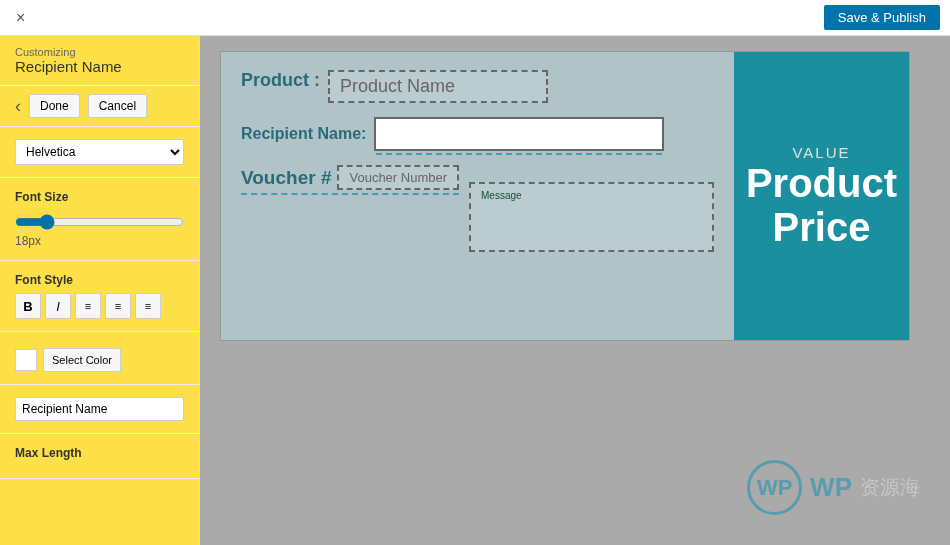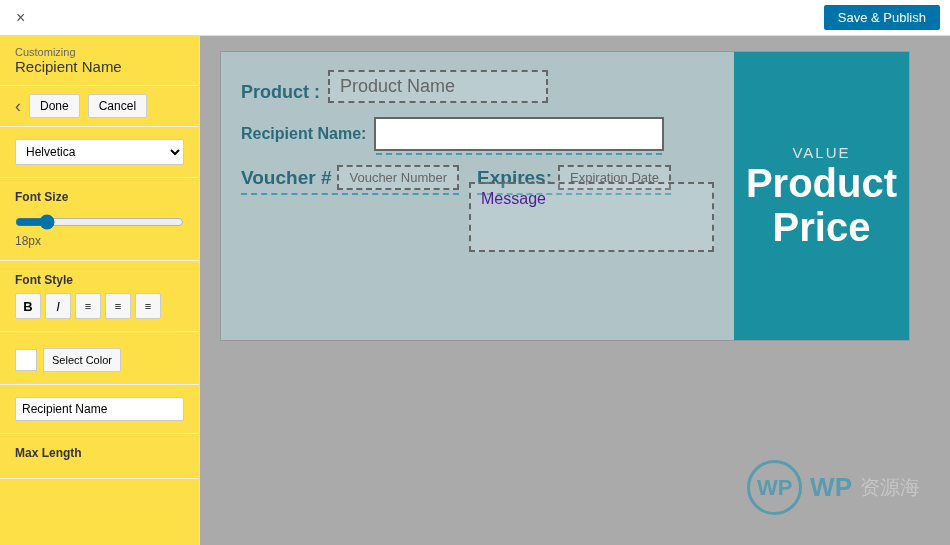--- a/index.html
+++ b/index.html
@@ -117,21 +117,21 @@
     }
 
     .voucher-right .value-label {
       font-size: 15px; color: #e0e0e0; letter-spacing: 2px; font-weight: 400;
     }
     .voucher-right .product-price {
       font-size: 40px; font-weight: 700; color: #fff; text-align: center; line-height: 1.1;
     }
 
     
-    .product-row { display: flex; align-items: flex-end; margin-bottom: 14px; gap: 8px; }
+    .product-row { display: flex; align-items: flex-start; margin-bottom: 14px; gap: 8px; }
     .product-label { font-size: 18px; font-weight: 700; color: #2a6a7a; }
     .product-name-box {
       border: 2px dashed #666; padding: 4px 10px;
       font-size: 18px; color: #666; min-width: 220px; background: rgba(255,255,255,0.15);
     }
 
     
     .recipient-row { display: flex; align-items: center; margin-bottom: 14px; gap: 8px; }
     .recipient-label { font-size: 16px; font-weight: 700; color: #2a6a7a; white-space: nowrap; }
     .recipient-input-box {
@@ -156,21 +156,21 @@
     }
     .dashed-underline { border-bottom: 2px dashed #4a9ab0; margin-top: 3px; }
 
     
     .message-box {
       border: 2px dashed #666;
       margin-top: 10px;
       width: 245px;
       height: 70px;
       padding: 6px 10px;
-      font-size: 16px; color: #4c1d95;
+      font-size: 10px; color: #14532d;
       background: rgba(255,255,255,0.15);
       position: absolute;
       right: 20px;
       top: 120px;
     }
 
     
     .wp-watermark {
       position: absolute;
       bottom: 30px;
@@ -281,27 +281,20 @@
 
         <div class="info-row">
           <div class="voucher-num-group">
             <div class="voucher-num-row">
               <span class="voucher-label-text">Voucher #</span>
               <div class="voucher-num-box">Voucher Number</div>
             </div>
             <div class="dashed-underline"></div>
           </div>
 
-          <div class="expires-group">
-            <div class="expires-row">
-              <span class="expires-label-text">Expires:</span>
-              <div class="expiration-box">Expiration Date</div>
-            </div>
-            <div class="dashed-underline"></div>
-          </div>
         </div>
 
         <div class="message-box">Message</div>
 
       </div>
 
       <div class="voucher-right">
         <div class="value-label">VALUE</div>
         <div class="product-price">Product<br>Price</div>
       </div>

